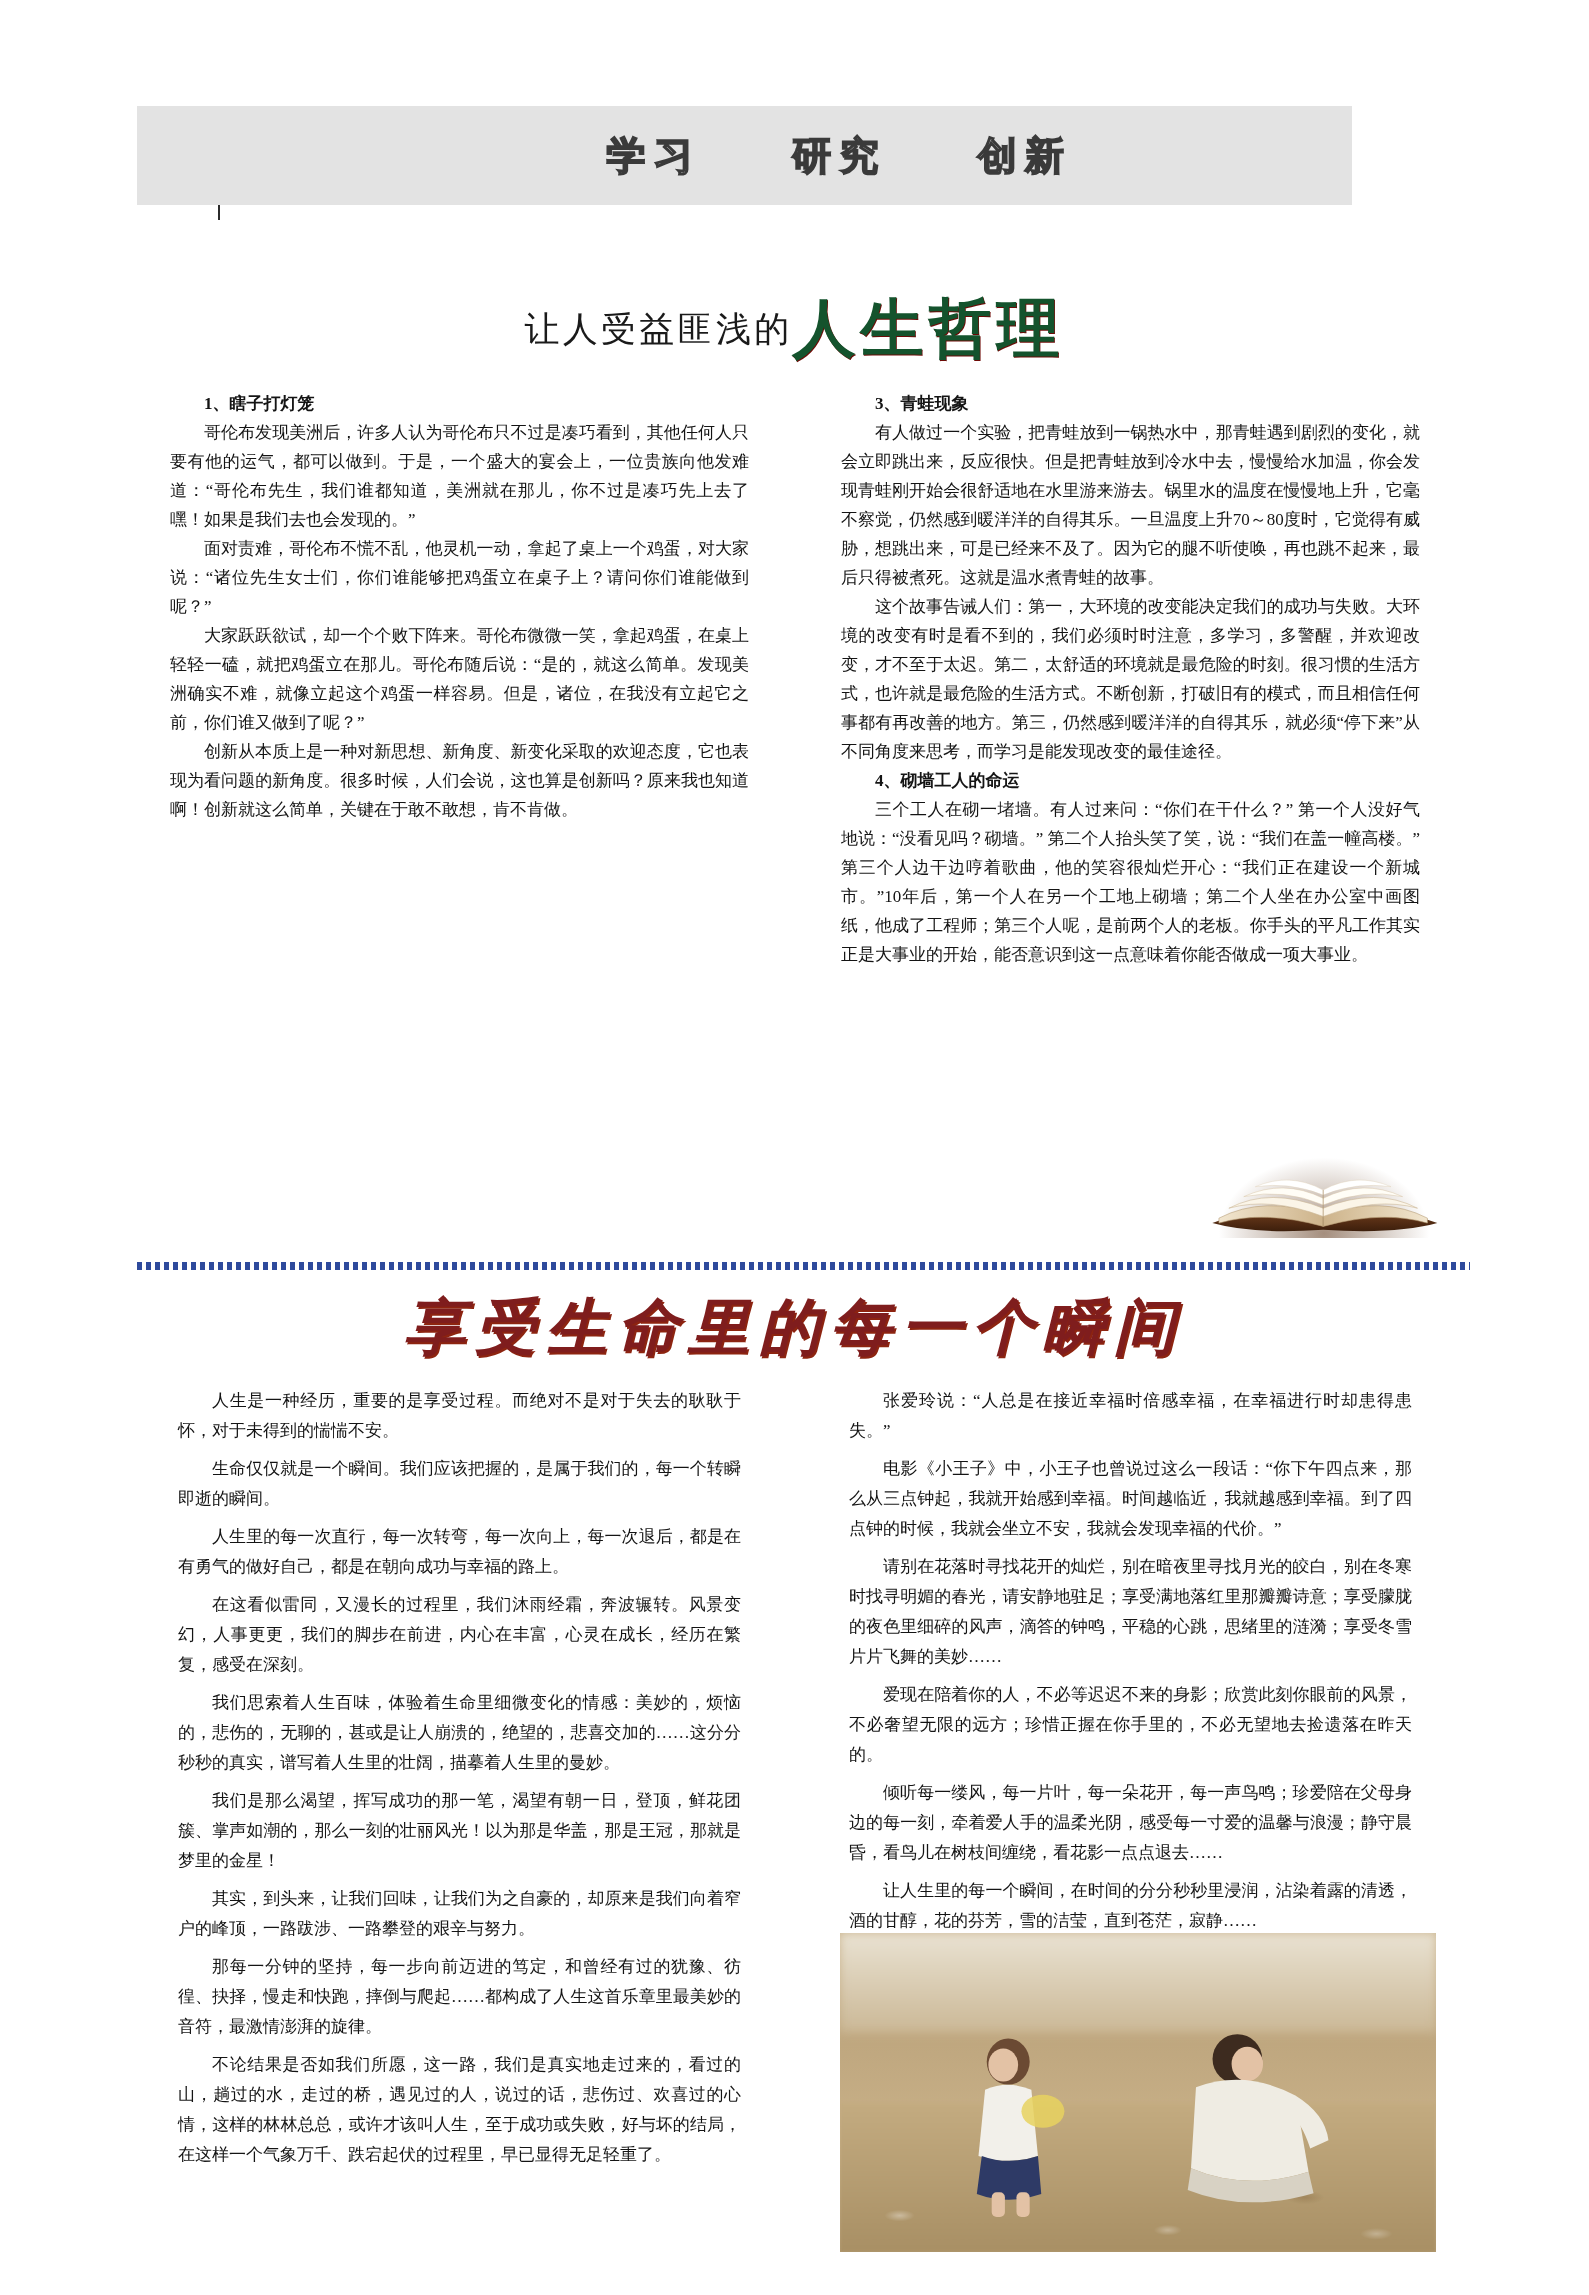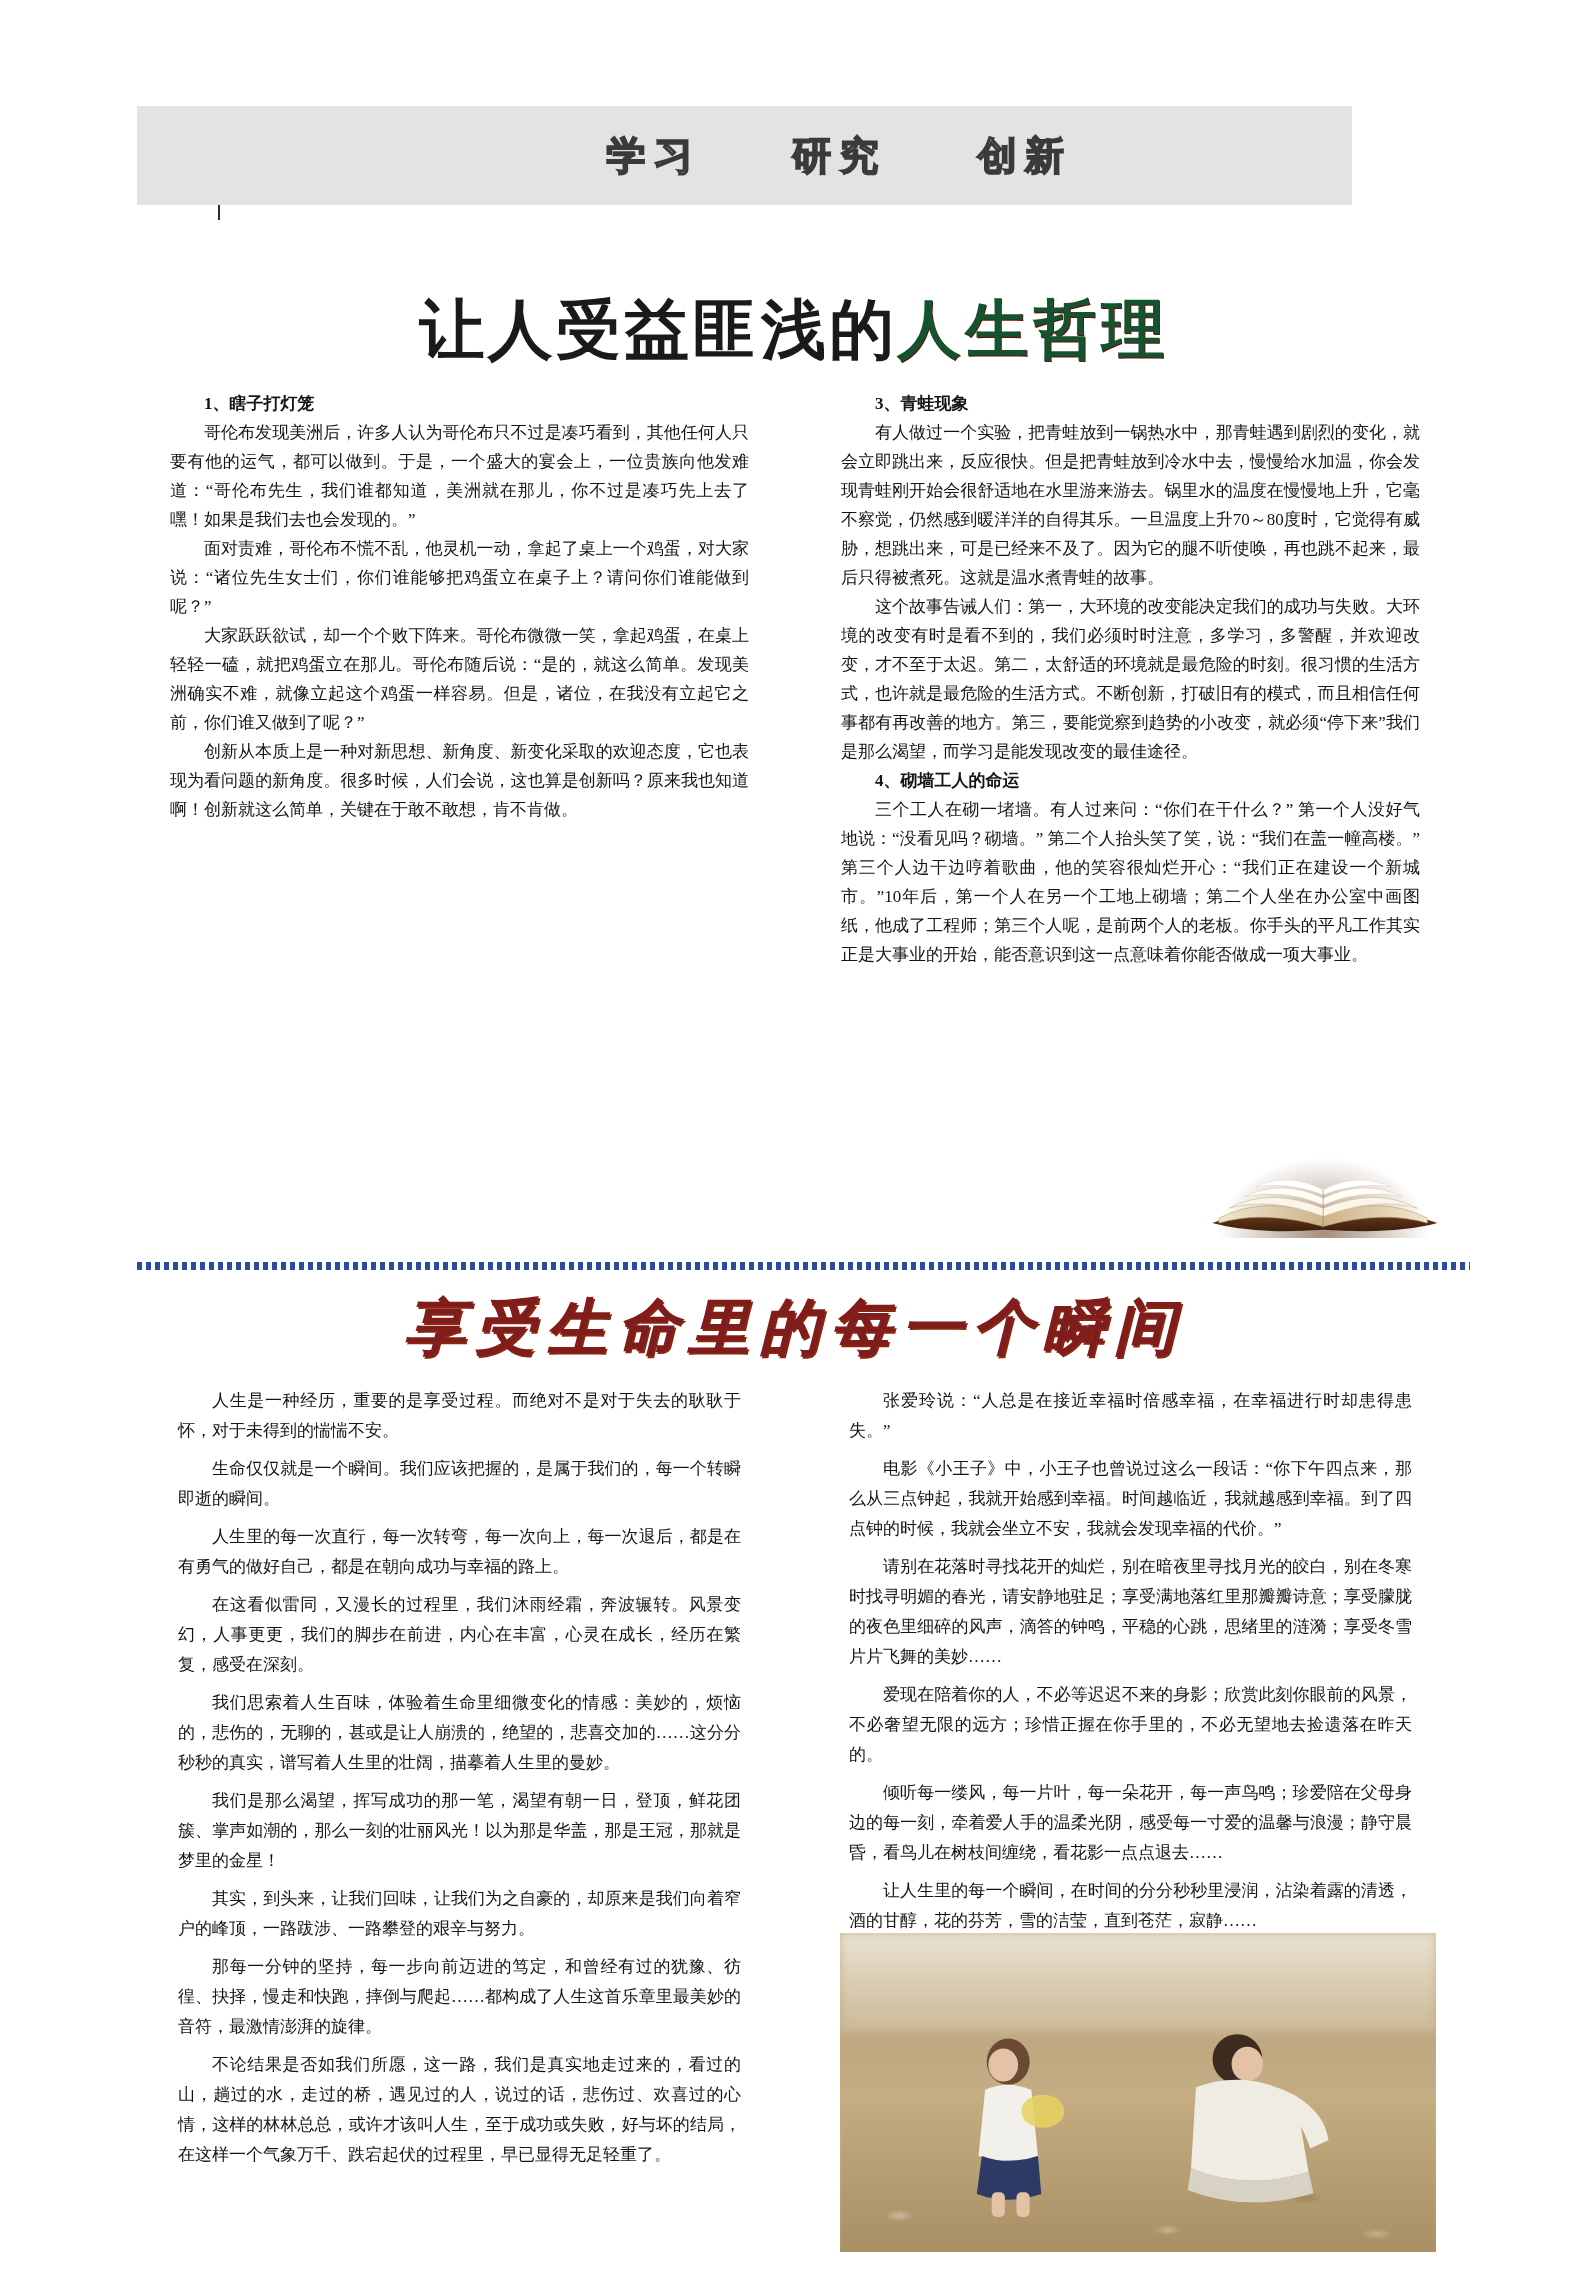--- a/index.html
+++ b/index.html
@@ -45,21 +45,21 @@
   }
 
   
   .title1 {
     position:absolute; left:0; top:286px; width:1589px;
     text-align:center;
     white-space:nowrap;
   }
   .title1 .black {
     font-family:"Liberation Sans","DejaVu Sans",sans-serif;
-    font-weight:bold; font-size:65px; letter-spacing:3.3px; color:#1a1a1a;
+    font-weight:normal; font-size:35px; letter-spacing:3.3px; color:#1a1a1a;
     vertical-align:middle;
   }
   .title1 .red {
     font-family:"Liberation Sans","DejaVu Sans",sans-serif;
     font-weight:bold; font-size:63px; letter-spacing:5px;
     color:#14532d;
     vertical-align:middle;
     text-shadow:0.8px 0.8px 0 #6d0a06;
   }
 
@@ -173,21 +173,21 @@
     <div class="a1-col left">
       <p class="sub">1、瞎子打灯笼</p>
       <p>哥伦布发现美洲后，许多人认为哥伦布只不过是凑巧看到，其他任何人只要有他的运气，都可以做到。于是，一个盛大的宴会上，一位贵族向他发难道：“哥伦布先生，我们谁都知道，美洲就在那儿，你不过是凑巧先上去了嘿！如果是我们去也会发现的。”</p>
       <p>面对责难，哥伦布不慌不乱，他灵机一动，拿起了桌上一个鸡蛋，对大家说：“诸位先生女士们，你们谁能够把鸡蛋立在桌子上？请问你们谁能做到呢？”</p>
       <p>大家跃跃欲试，却一个个败下阵来。哥伦布微微一笑，拿起鸡蛋，在桌上轻轻一磕，就把鸡蛋立在那儿。哥伦布随后说：“是的，就这么简单。发现美洲确实不难，就像立起这个鸡蛋一样容易。但是，诸位，在我没有立起它之前，你们谁又做到了呢？”</p>
       <p>创新从本质上是一种对新思想、新角度、新变化采取的欢迎态度，它也表现为看问题的新角度。很多时候，人们会说，这也算是创新吗？原来我也知道啊！创新就这么简单，关键在于敢不敢想，肯不肯做。</p>
     </div>
     <div class="a1-col right">
       <p class="sub">3、青蛙现象</p>
       <p>有人做过一个实验，把青蛙放到一锅热水中，那青蛙遇到剧烈的变化，就会立即跳出来，反应很快。但是把青蛙放到冷水中去，慢慢给水加温，你会发现青蛙刚开始会很舒适地在水里游来游去。锅里水的温度在慢慢地上升，它毫不察觉，仍然感到暖洋洋的自得其乐。一旦温度上升70～80度时，它觉得有威胁，想跳出来，可是已经来不及了。因为它的腿不听使唤，再也跳不起来，最后只得被煮死。这就是温水煮青蛙的故事。</p>
-      <p>这个故事告诫人们：第一，大环境的改变能决定我们的成功与失败。大环境的改变有时是看不到的，我们必须时时注意，多学习，多警醒，并欢迎改变，才不至于太迟。第二，太舒适的环境就是最危险的时刻。很习惯的生活方式，也许就是最危险的生活方式。不断创新，打破旧有的模式，而且相信任何事都有再改善的地方。第三，要能觉察到趋势的小改变，就必须“停下来”我们是那么渴望，而学习是能发现改变的最佳途径。</p>
+      <p>这个故事告诫人们：第一，大环境的改变能决定我们的成功与失败。大环境的改变有时是看不到的，我们必须时时注意，多学习，多警醒，并欢迎改变，才不至于太迟。第二，太舒适的环境就是最危险的时刻。很习惯的生活方式，也许就是最危险的生活方式。不断创新，打破旧有的模式，而且相信任何事都有再改善的地方。第三，仍然感到暖洋洋的自得其乐，就必须“停下来”从不同角度来思考，而学习是能发现改变的最佳途径。</p>
       <p class="sub">4、砌墙工人的命运</p>
       <p>三个工人在砌一堵墙。有人过来问：“你们在干什么？” 第一个人没好气地说：“没看见吗？砌墙。” 第二个人抬头笑了笑，说：“我们在盖一幢高楼。” 第三个人边干边哼着歌曲，他的笑容很灿烂开心：“我们正在建设一个新城市。”10年后，第一个人在另一个工地上砌墙；第二个人坐在办公室中画图纸，他成了工程师；第三个人呢，是前两个人的老板。你手头的平凡工作其实正是大事业的开始，能否意识到这一点意味着你能否做成一项大事业。</p>
     </div>
   </div>
 
   <div class="book-img">
     <svg class="book-svg" width="240" height="91" viewBox="0 0 290 110" xmlns="http://www.w3.org/2000/svg" aria-hidden="true">
       <defs>
         <linearGradient id="pgL" x1="0" y1="0" x2="1" y2="0">
           <stop offset="0%" stop-color="#f2e6cf"></stop>

